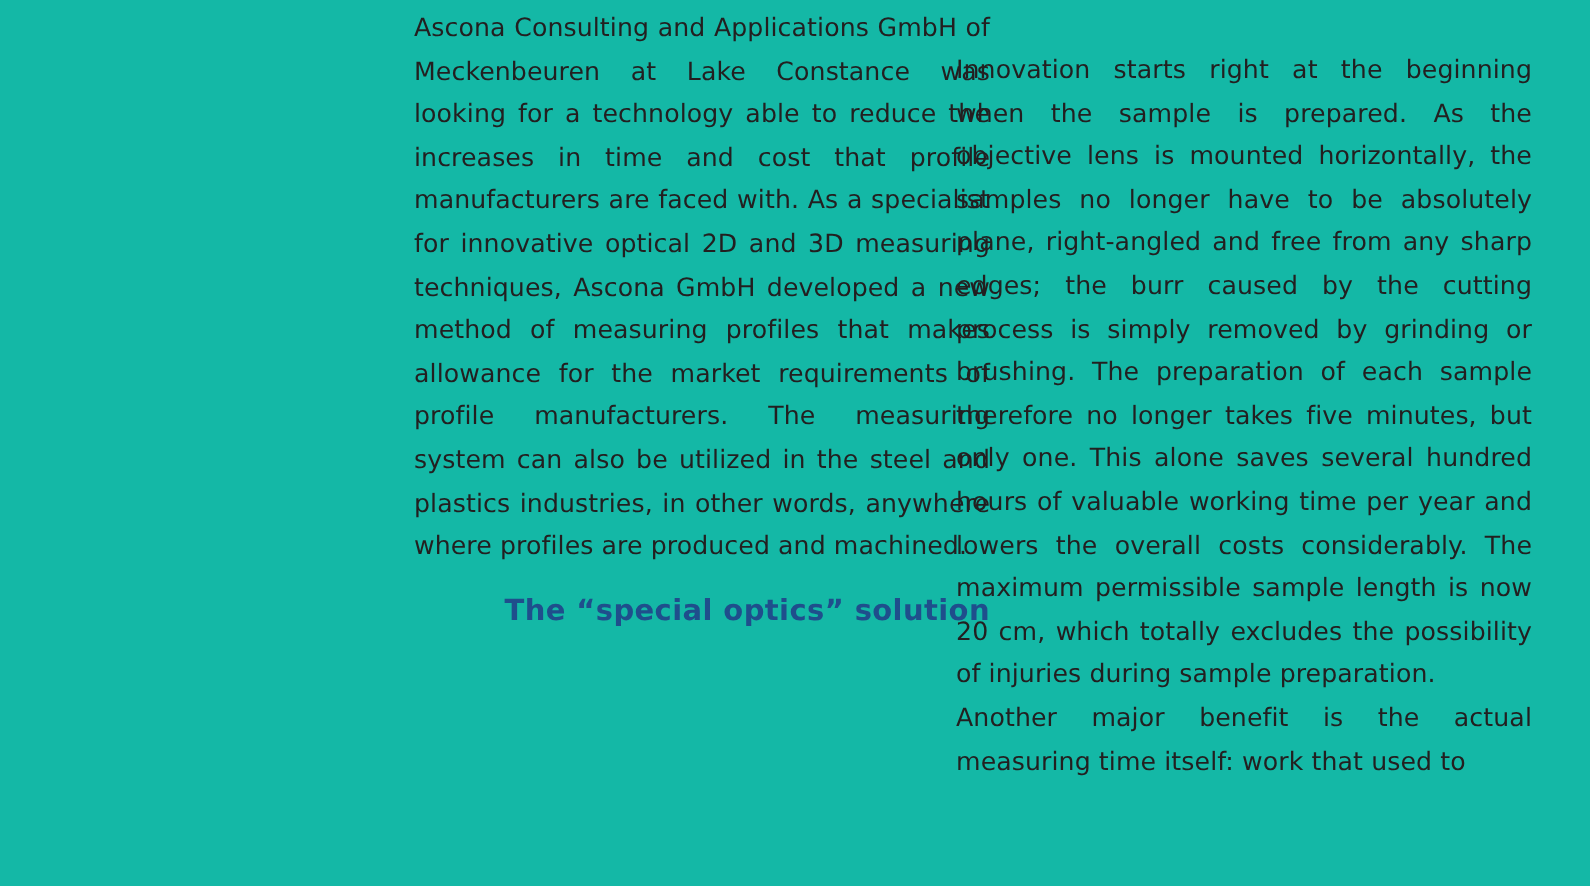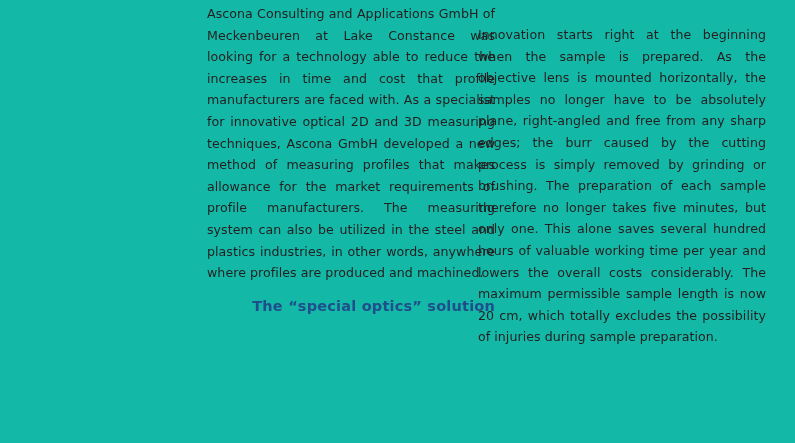--- a/index.html
+++ b/index.html
@@ -66,15 +66,16 @@
 
 <div class="page">
 
   <div class="column col-left">
     <p class="body-par">Ascona Consulting and Applications GmbH of Meckenbeuren at Lake Constance was looking for a technology able to reduce the increases in time and cost that profile manufacturers are faced with. As a specialist for innovative optical 2D and 3D measuring techniques, Ascona GmbH developed a new method of measuring profiles that makes allowance for the market requirements of profile manufacturers. The measuring system can also be utilized in the steel and plastics industries, in other words, anywhere where profiles are produced and machined.</p>
     <h2 class="subhead">The “special optics” solution</h2>
   </div>
 
   <div class="column col-right">
     <p class="body-par">Innovation starts right at the beginning when the sample is prepared. As the objective lens is mounted horizontally, the samples no longer have to be absolutely plane, right-angled and free from any sharp edges; the burr caused by the cutting process is simply removed by grinding or brushing. The preparation of each sample therefore no longer takes five minutes, but only one. This alone saves several hundred hours of valuable working time per year and lowers the overall costs considerably. The maximum permissible sample length is now 20 cm, which totally excludes the possibility of injuries during sample preparation.</p>
+    <p class="body-par">Another major benefit is the actual measuring time itself: work that used to</p>
   </div>
 
 </div>
 
 </body></html>

